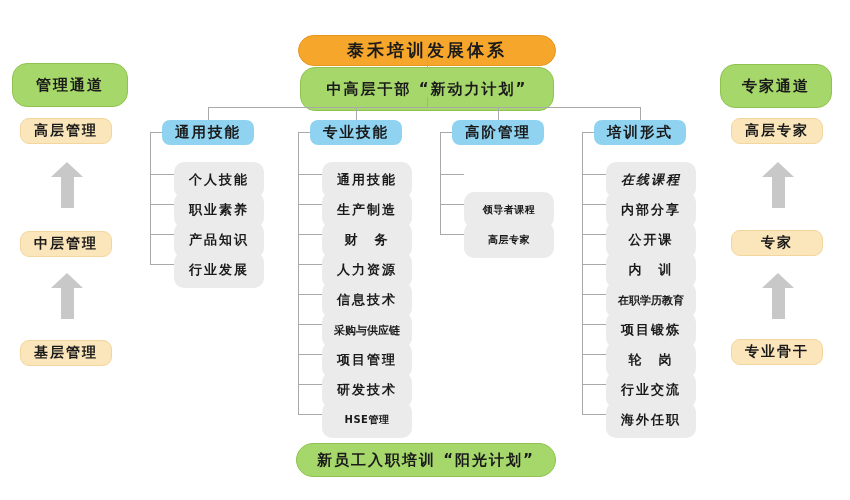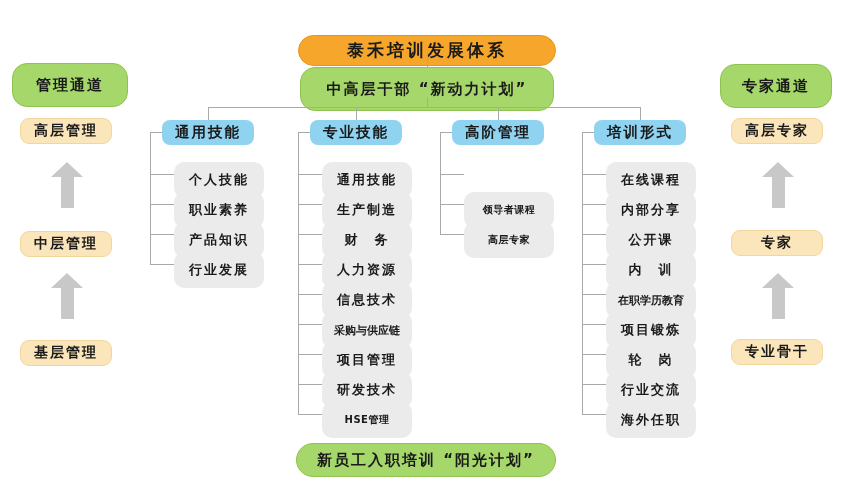--- a/index.html
+++ b/index.html
@@ -125,21 +125,21 @@
   <div class="line h" style="left:582px;top:174px;width:24px;"></div>
   <div class="line h" style="left:582px;top:204px;width:24px;"></div>
   <div class="line h" style="left:582px;top:234px;width:24px;"></div>
   <div class="line h" style="left:582px;top:264px;width:24px;"></div>
   <div class="line h" style="left:582px;top:294px;width:24px;"></div>
   <div class="line h" style="left:582px;top:324px;width:24px;"></div>
   <div class="line h" style="left:582px;top:354px;width:24px;"></div>
   <div class="line h" style="left:582px;top:384px;width:24px;"></div>
   <div class="line h" style="left:582px;top:414px;width:24px;"></div>
   <div class="box hdr-blue" style="left:594px;top:120px;">培训形式</div>
-  <div class="box item" style="left:606px;top:162px;">在线课程</div>
+  <div class="box item" style="left:606px;top:162px;font-style:italic;">在线课程</div>
   <div class="box item" style="left:606px;top:192px;">内部分享</div>
   <div class="box item" style="left:606px;top:222px;">公开课</div>
   <div class="box item" style="left:606px;top:252px;">内　训</div>
   <div class="box item sm" style="left:606px;top:282px;">在职学历教育</div>
   <div class="box item" style="left:606px;top:312px;">项目锻炼</div>
   <div class="box item" style="left:606px;top:342px;">轮　岗</div>
   <div class="box item" style="left:606px;top:372px;">行业交流</div>
   <div class="box item" style="left:606px;top:402px;">海外任职</div>
 
   <div class="box pill-green" style="left:296px;top:443px;width:260px;height:34px;border-radius:17px;">新员工入职培训 “阳光计划”</div>

